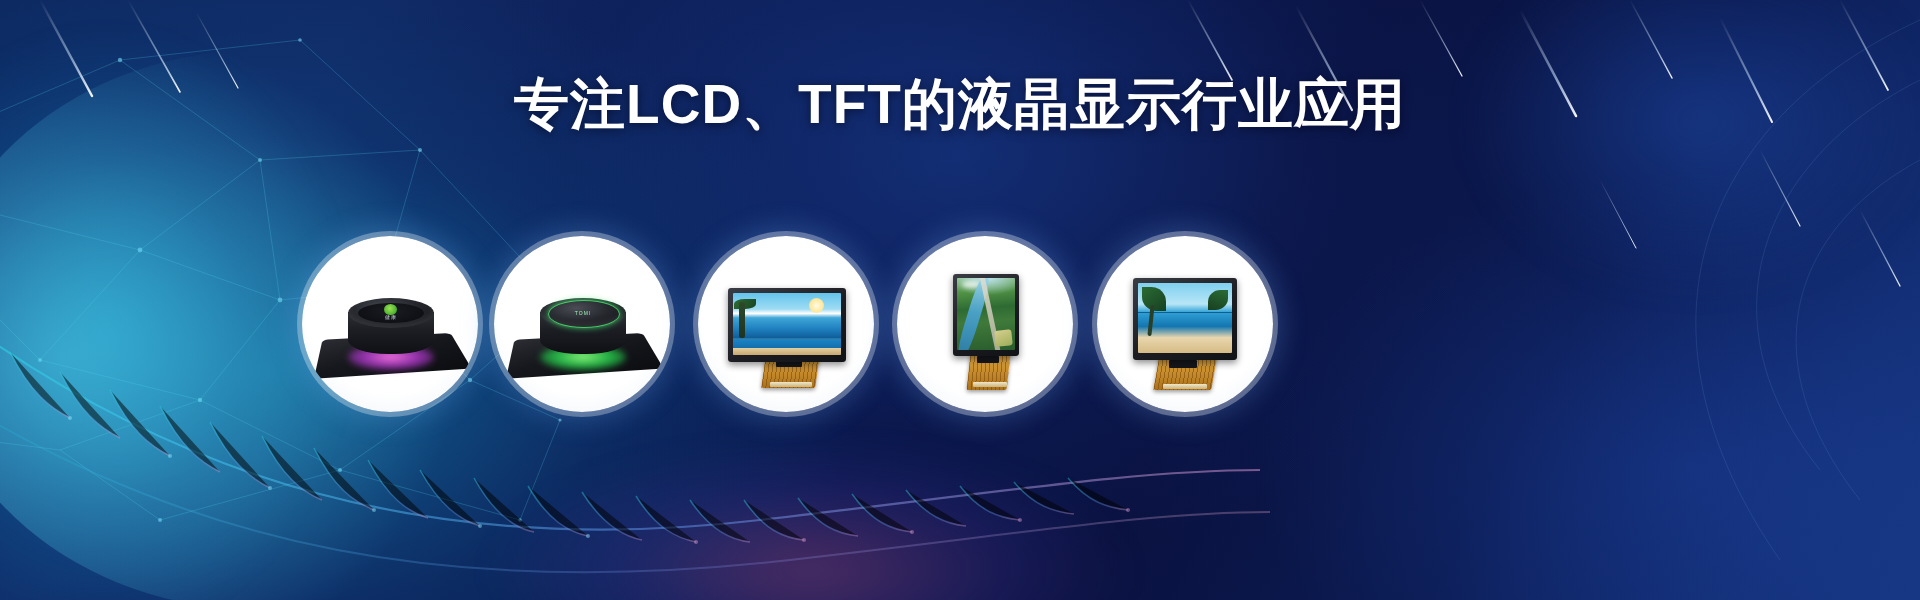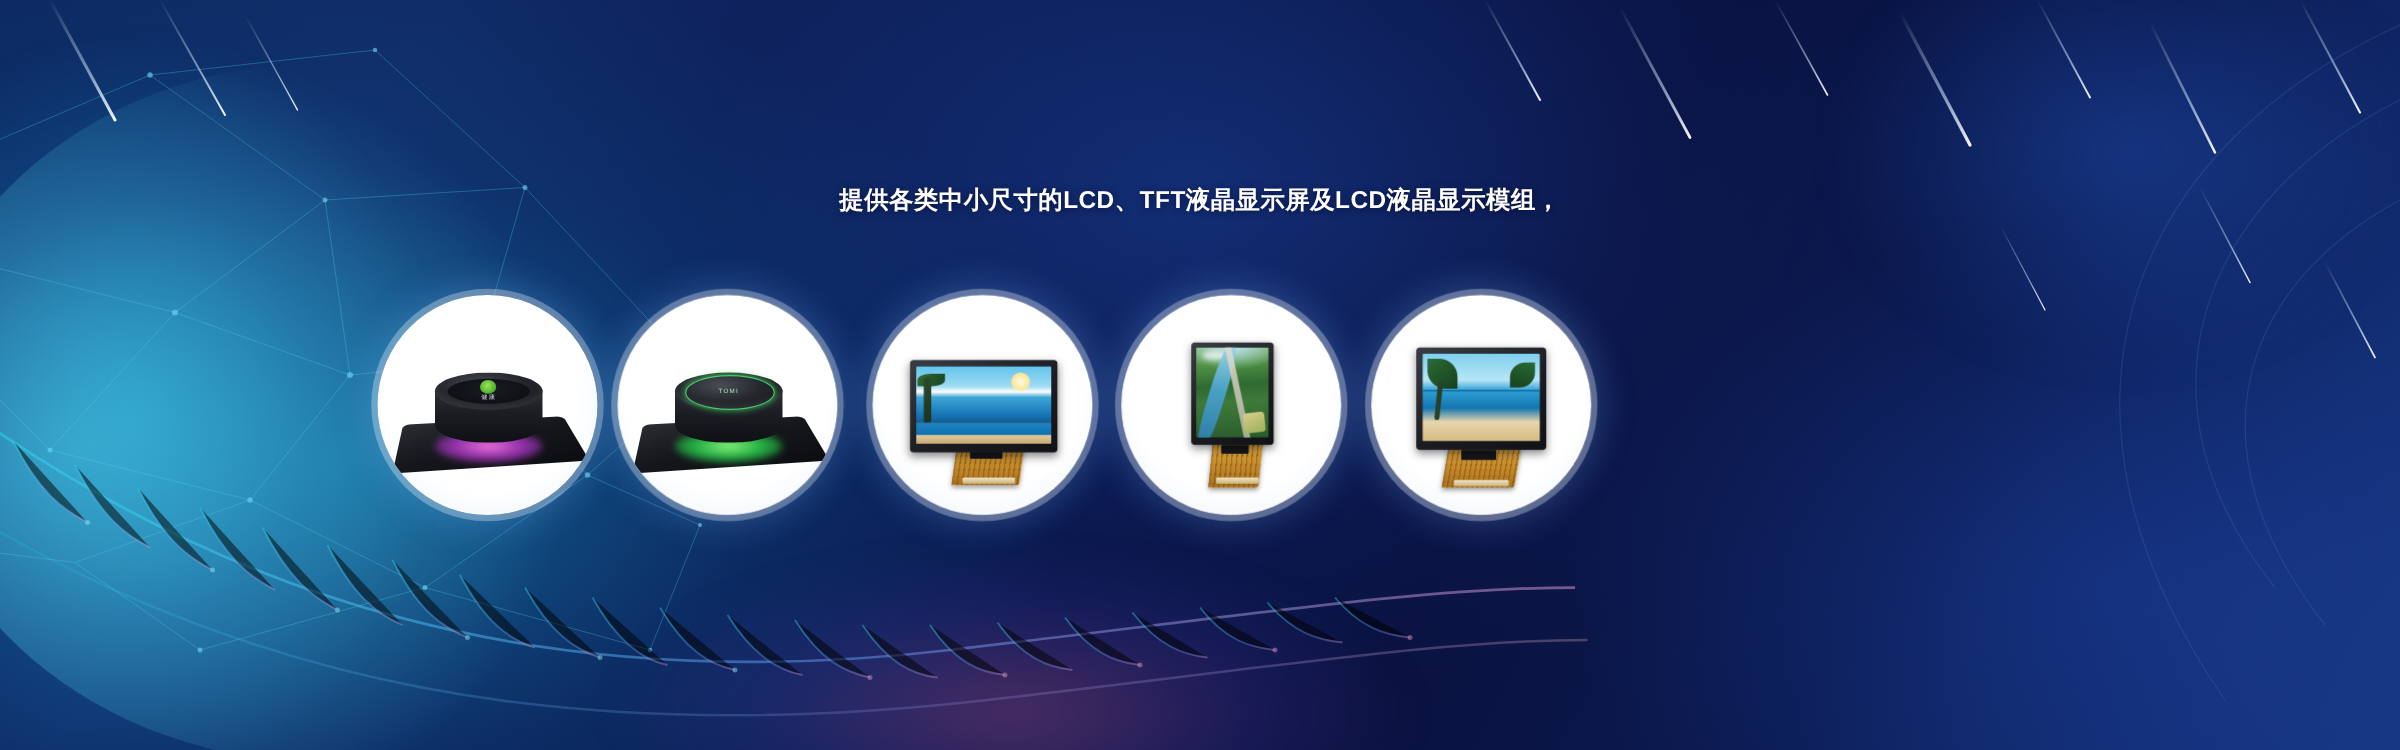--- a/index.html
+++ b/index.html
@@ -285,22 +285,22 @@
 
     <g stroke="#8fc9ff" stroke-opacity="0.12" fill="none" stroke-width="1">
       <path d="M1920 80 C 1760 160, 1700 320, 1820 470"></path>
       <path d="M1920 160 C 1790 230, 1750 360, 1860 500"></path>
       <path d="M1920 20 C 1700 120, 1620 330, 1780 560"></path>
     </g>
   </svg>
 
   <div class="content">
 
-
-    <div class="subtitle sub1">提供各类中小尺寸的LCD、TFT液晶显示屏及LCD液晶显示模组，</div>
+    <div class="title">专注LCD、TFT的液晶显示行业应用</div>
+
 
     <div class="circles">
 
       <div class="circle c0">
         <div class="thumb">
           <div class="mat"></div>
           <div class="ring purple"></div>
           <div class="puck-body"></div>
           <div class="puck-top"></div>
           <div class="puck-screen"></div>

